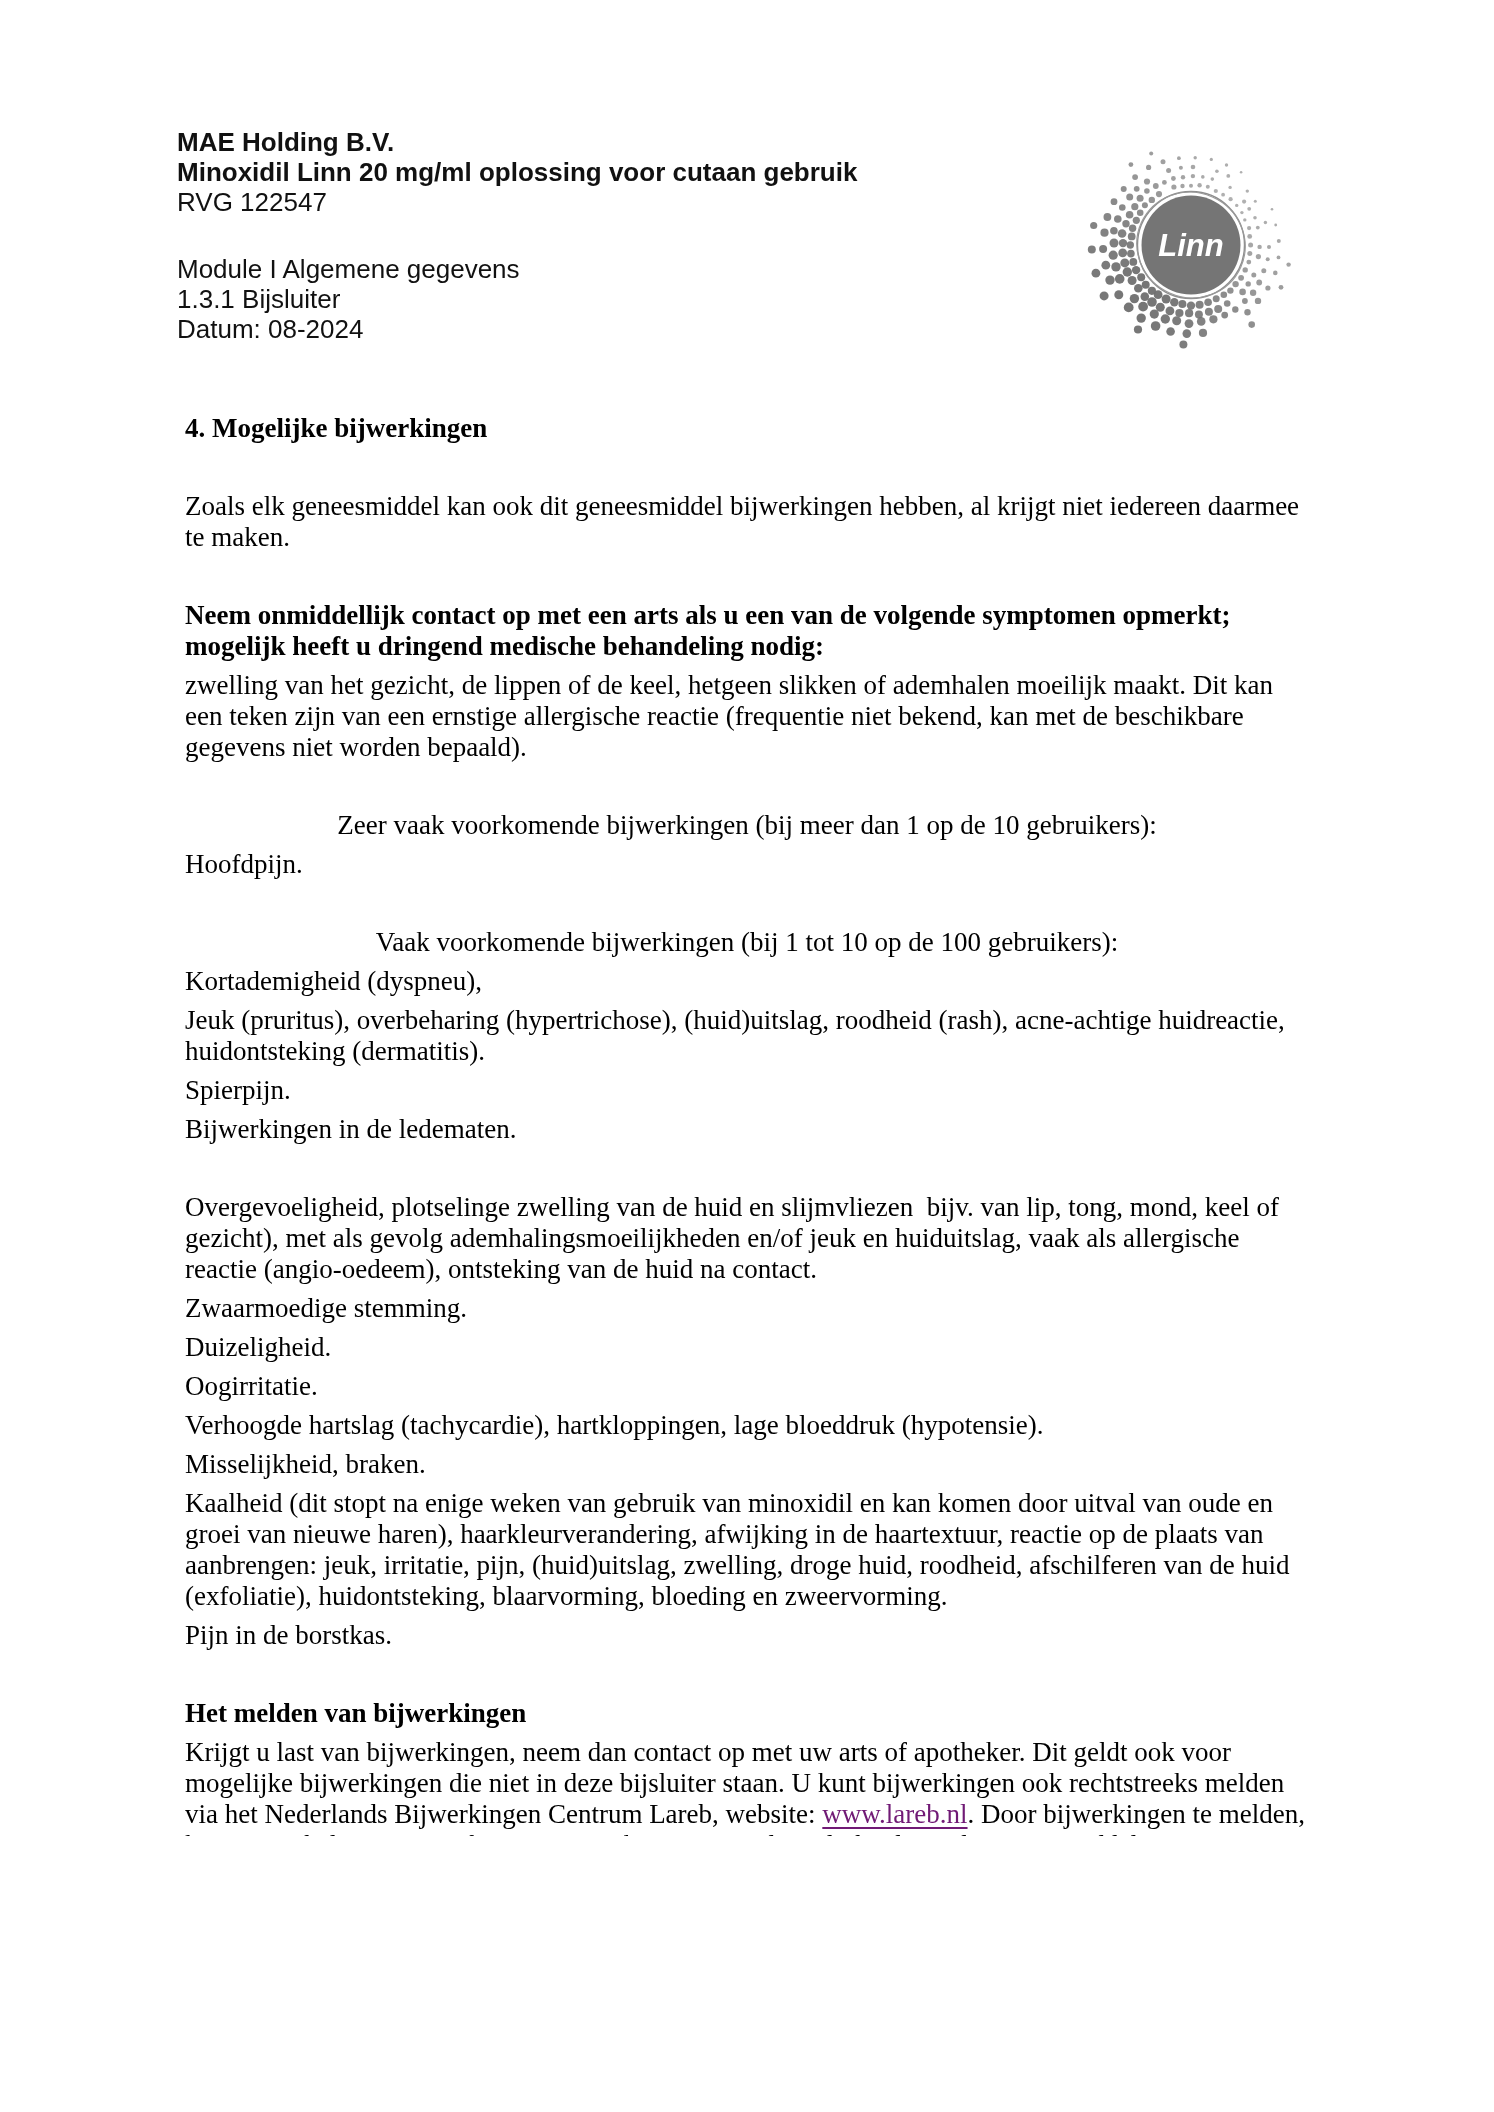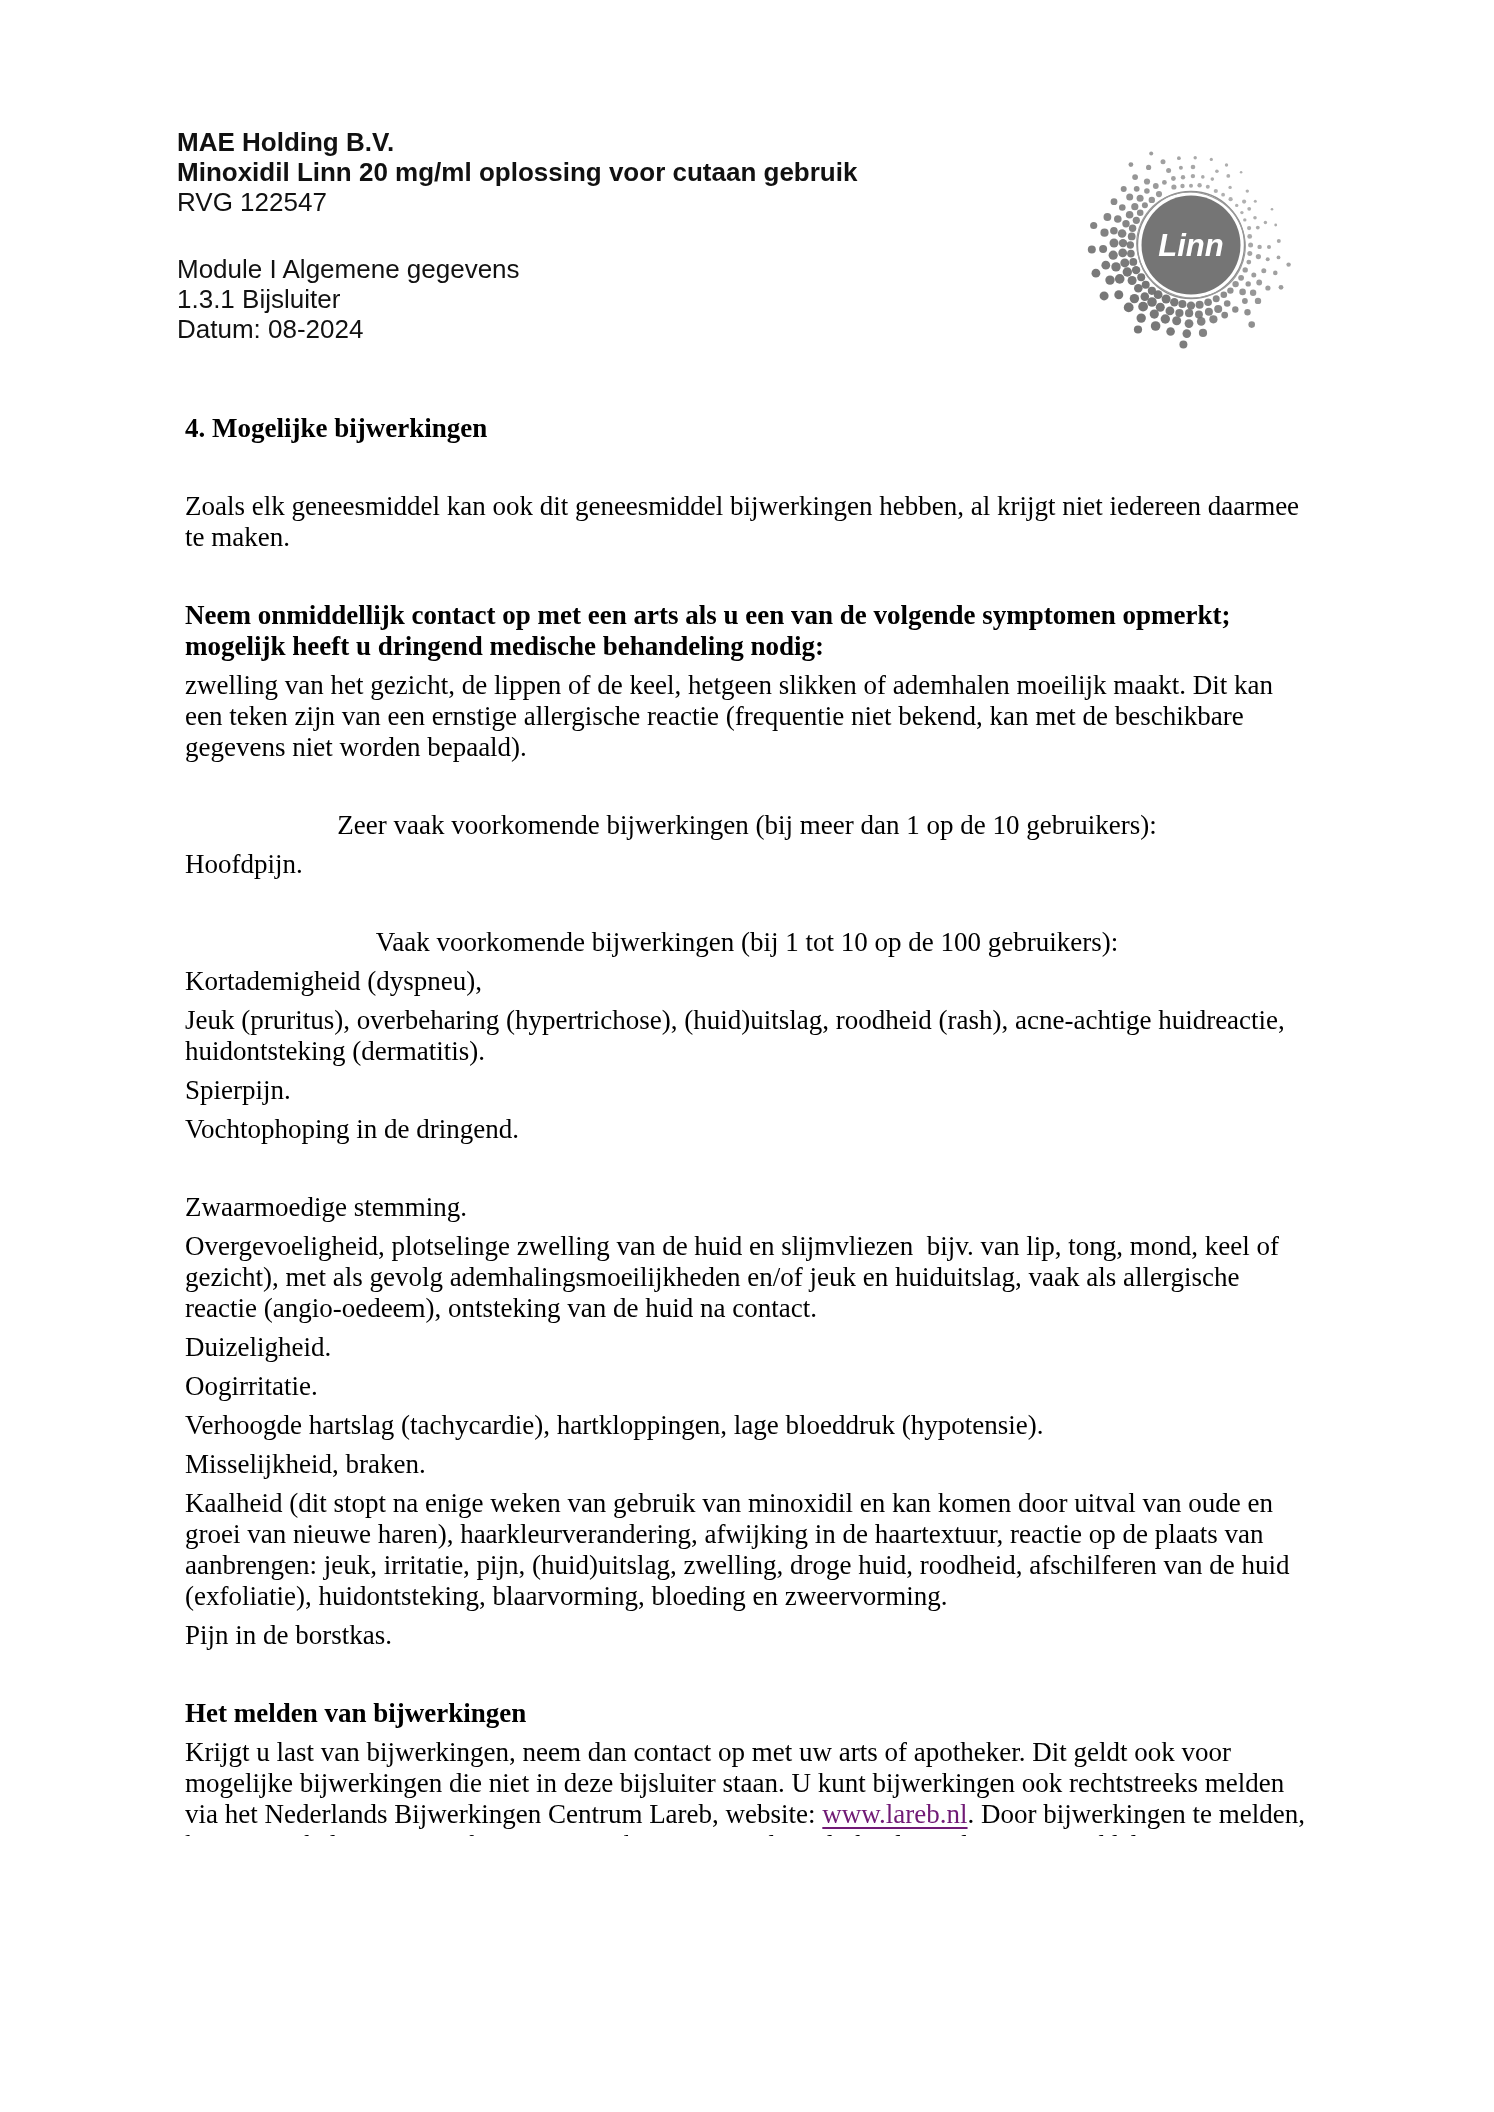--- a/index.html
+++ b/index.html
@@ -263,24 +263,24 @@
     <p class="b">Neem onmiddellijk contact op met een arts als u een van de volgende symptomen opmerkt; mogelijk heeft u dringend medische behandeling nodig:</p>
     <p>zwelling van het gezicht, de lippen of de keel, hetgeen slikken of ademhalen moeilijk maakt. Dit kan een teken zijn van een ernstige allergische reactie (frequentie niet bekend, kan met de beschikbare gegevens niet worden bepaald).</p>
     <div class="sp1"></div>
     <p class="u">Zeer vaak voorkomende bijwerkingen (bij meer dan 1 op de 10 gebruikers):</p>
     <p>Hoofdpijn.</p>
     <div class="sp1"></div>
     <p class="u">Vaak voorkomende bijwerkingen (bij 1 tot 10 op de 100 gebruikers):</p>
     <p>Kortademigheid (dyspneu),</p>
     <p>Jeuk (pruritus), overbeharing (hypertrichose), (huid)uitslag, roodheid (rash), acne-achtige huidreactie, huidontsteking (dermatitis).</p>
     <p>Spierpijn.</p>
-    <p>Vochtophoping in de dringend.</p>
-    <div class="sp1"></div>
+    <p>Bijwerkingen in de ledematen.</p>
+    <div class="sp1"></div>
+    <p>Overgevoeligheid, plotselinge zwelling van de huid en slijmvliezen  bijv. van lip, tong, mond, keel of gezicht), met als gevolg ademhalingsmoeilijkheden en/of jeuk en huiduitslag, vaak als allergische reactie (angio-oedeem), ontsteking van de huid na contact.</p>
     <p>Zwaarmoedige stemming.</p>
-    <p>Overgevoeligheid, plotselinge zwelling van de huid en slijmvliezen  bijv. van lip, tong, mond, keel of gezicht), met als gevolg ademhalingsmoeilijkheden en/of jeuk en huiduitslag, vaak als allergische reactie (angio-oedeem), ontsteking van de huid na contact.</p>
     <p>Duizeligheid.</p>
     <p>Oogirritatie.</p>
     <p>Verhoogde hartslag (tachycardie), hartkloppingen, lage bloeddruk (hypotensie).</p>
     <p>Misselijkheid, braken.</p>
     <p>Kaalheid (dit stopt na enige weken van gebruik van minoxidil en kan komen door uitval van oude en groei van nieuwe haren), haarkleurverandering, afwijking in de haartextuur, reactie op de plaats van aanbrengen: jeuk, irritatie, pijn, (huid)uitslag, zwelling, droge huid, roodheid, afschilferen van de huid (exfoliatie), huidontsteking, blaarvorming, bloeding en zweervorming.</p>
     <p>Pijn in de borstkas.</p>
     <div class="sp1"></div>
     <p class="b">Het melden van bijwerkingen</p>
     <p><span>Krijgt u last van bijwerkingen, neem dan contact op met uw arts of apotheker. Dit geldt ook voor mogelijke bijwerkingen die niet in deze bijsluiter staan. U kunt bijwerkingen ook rechtstreeks melden via het Nederlands Bijwerkingen Centrum Lareb, website: </span><a class="ext-link">www.lareb.nl</a><span>. Door bijwerkingen te melden, kunt u ons helpen meer informatie te verkrijgen over de veiligheid van dit geneesmiddel.</span></p>
     <div class="sp2"></div>

